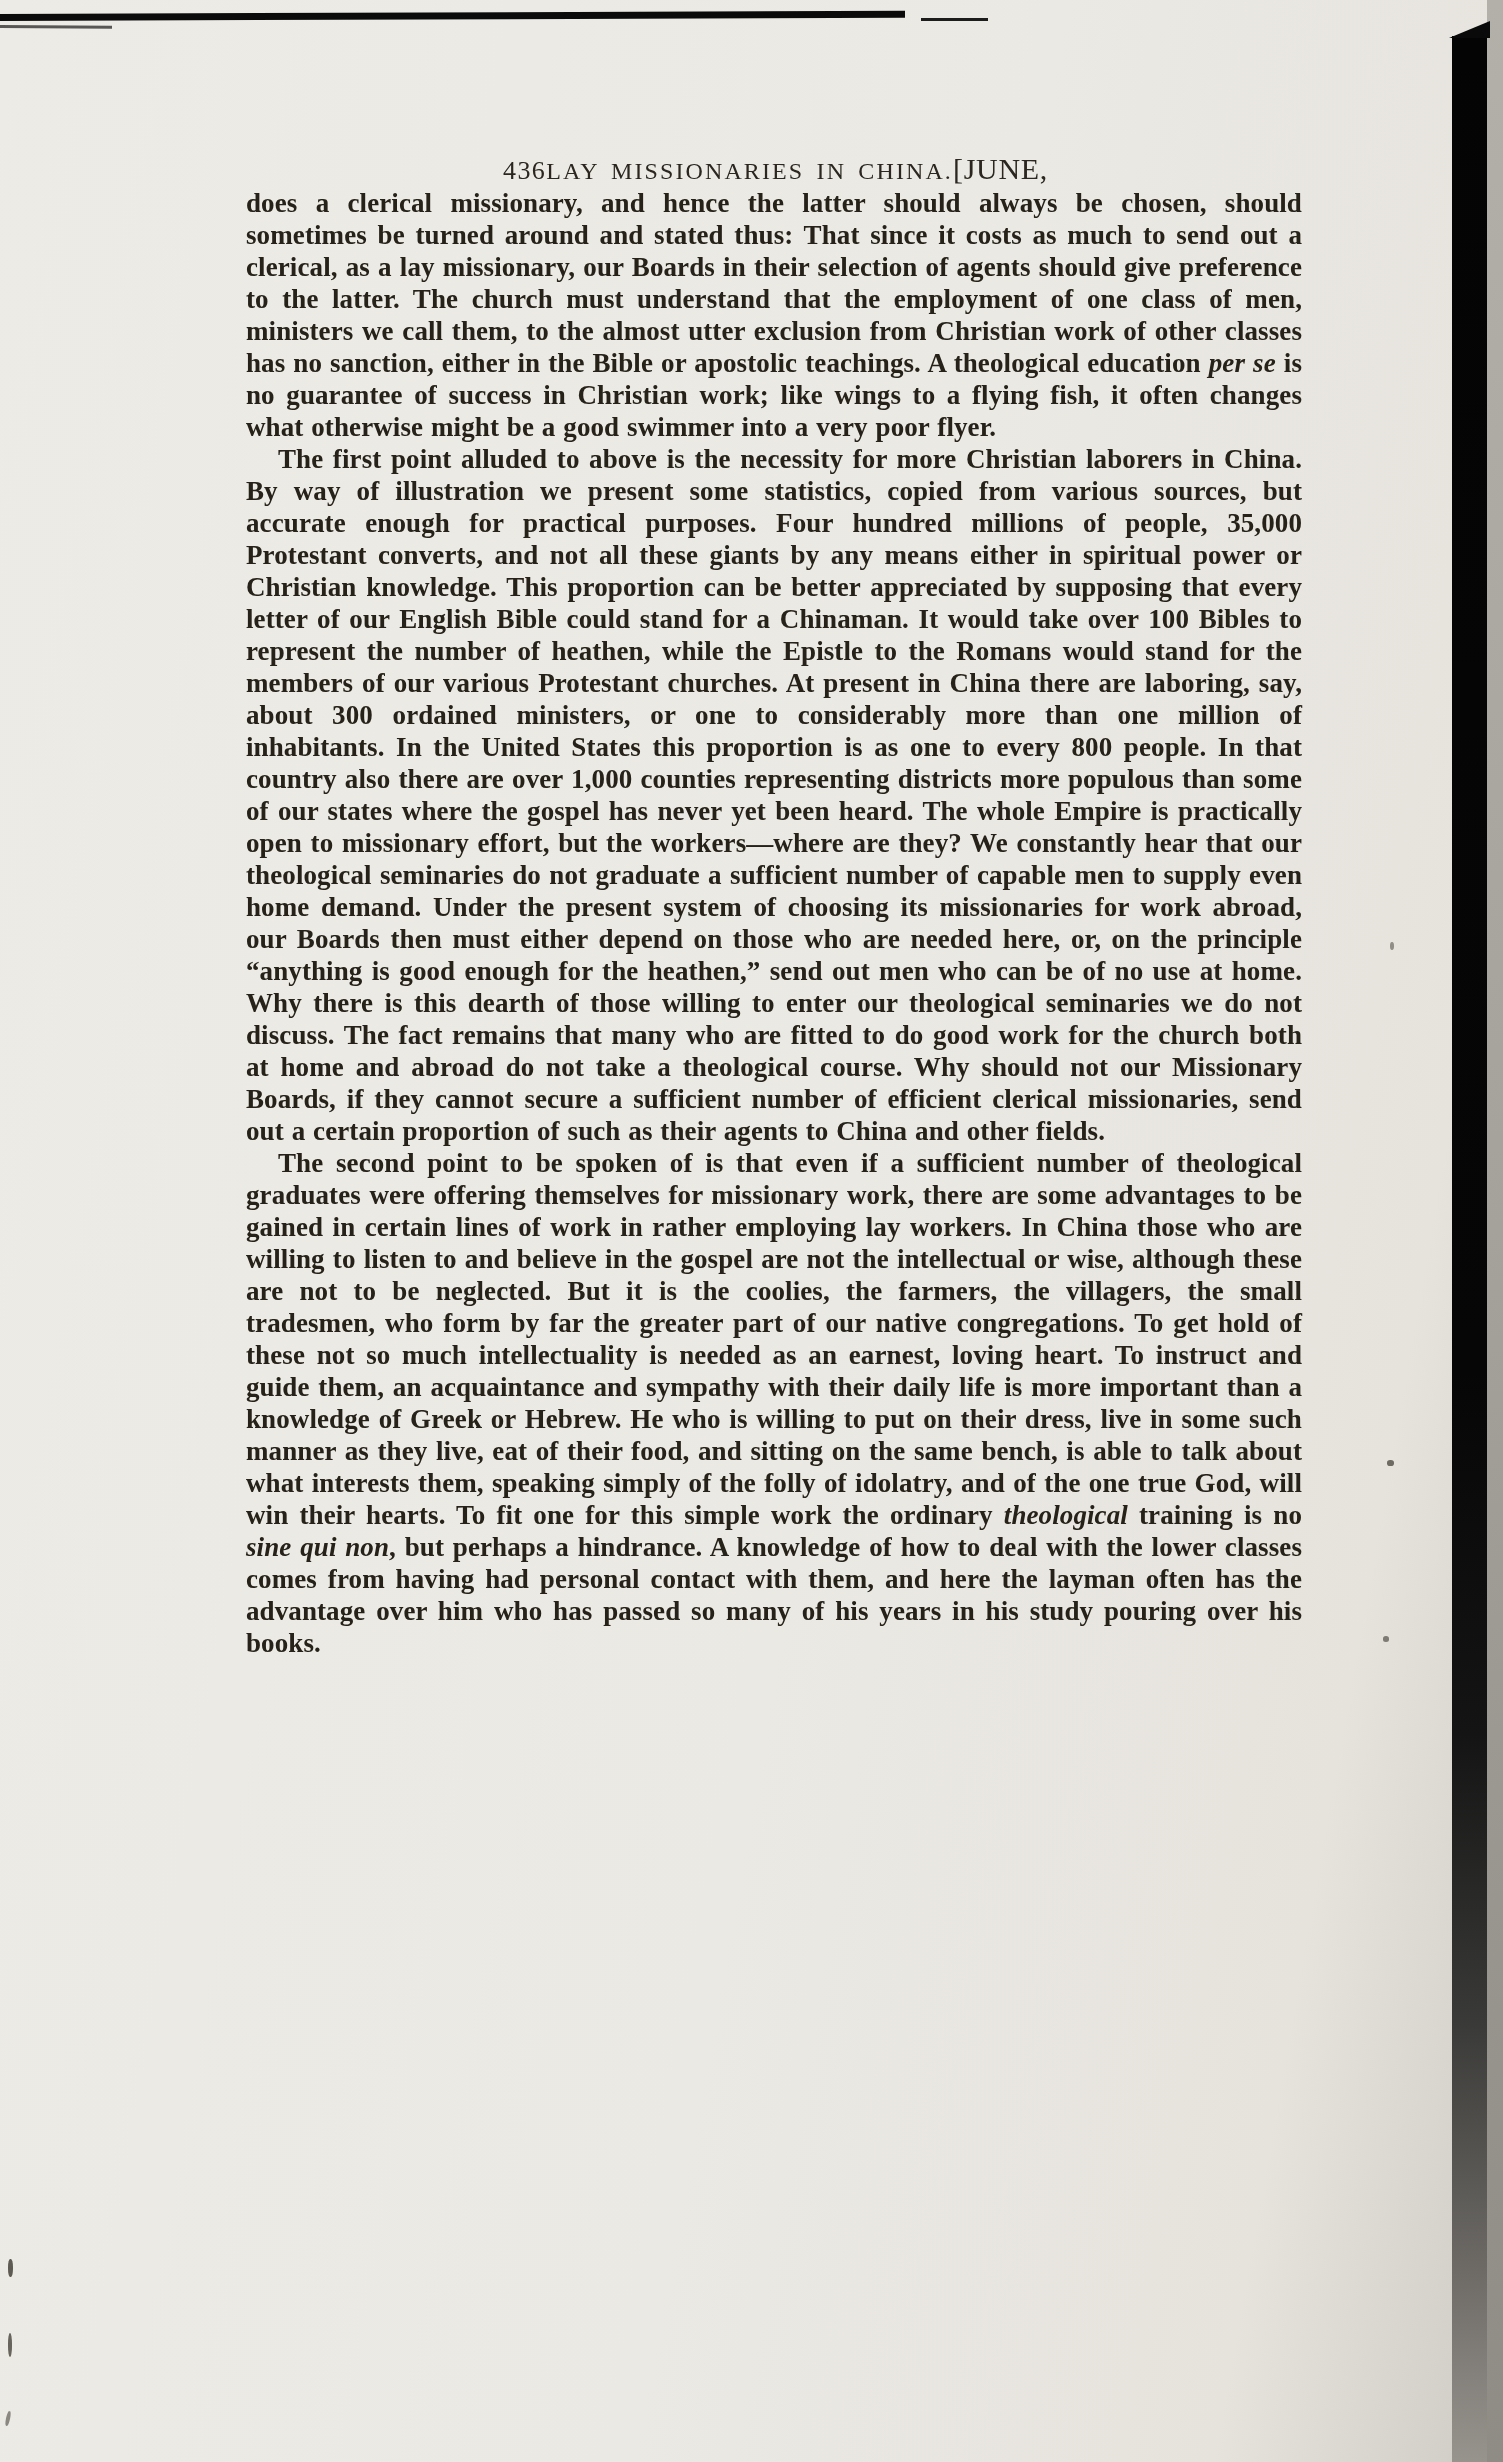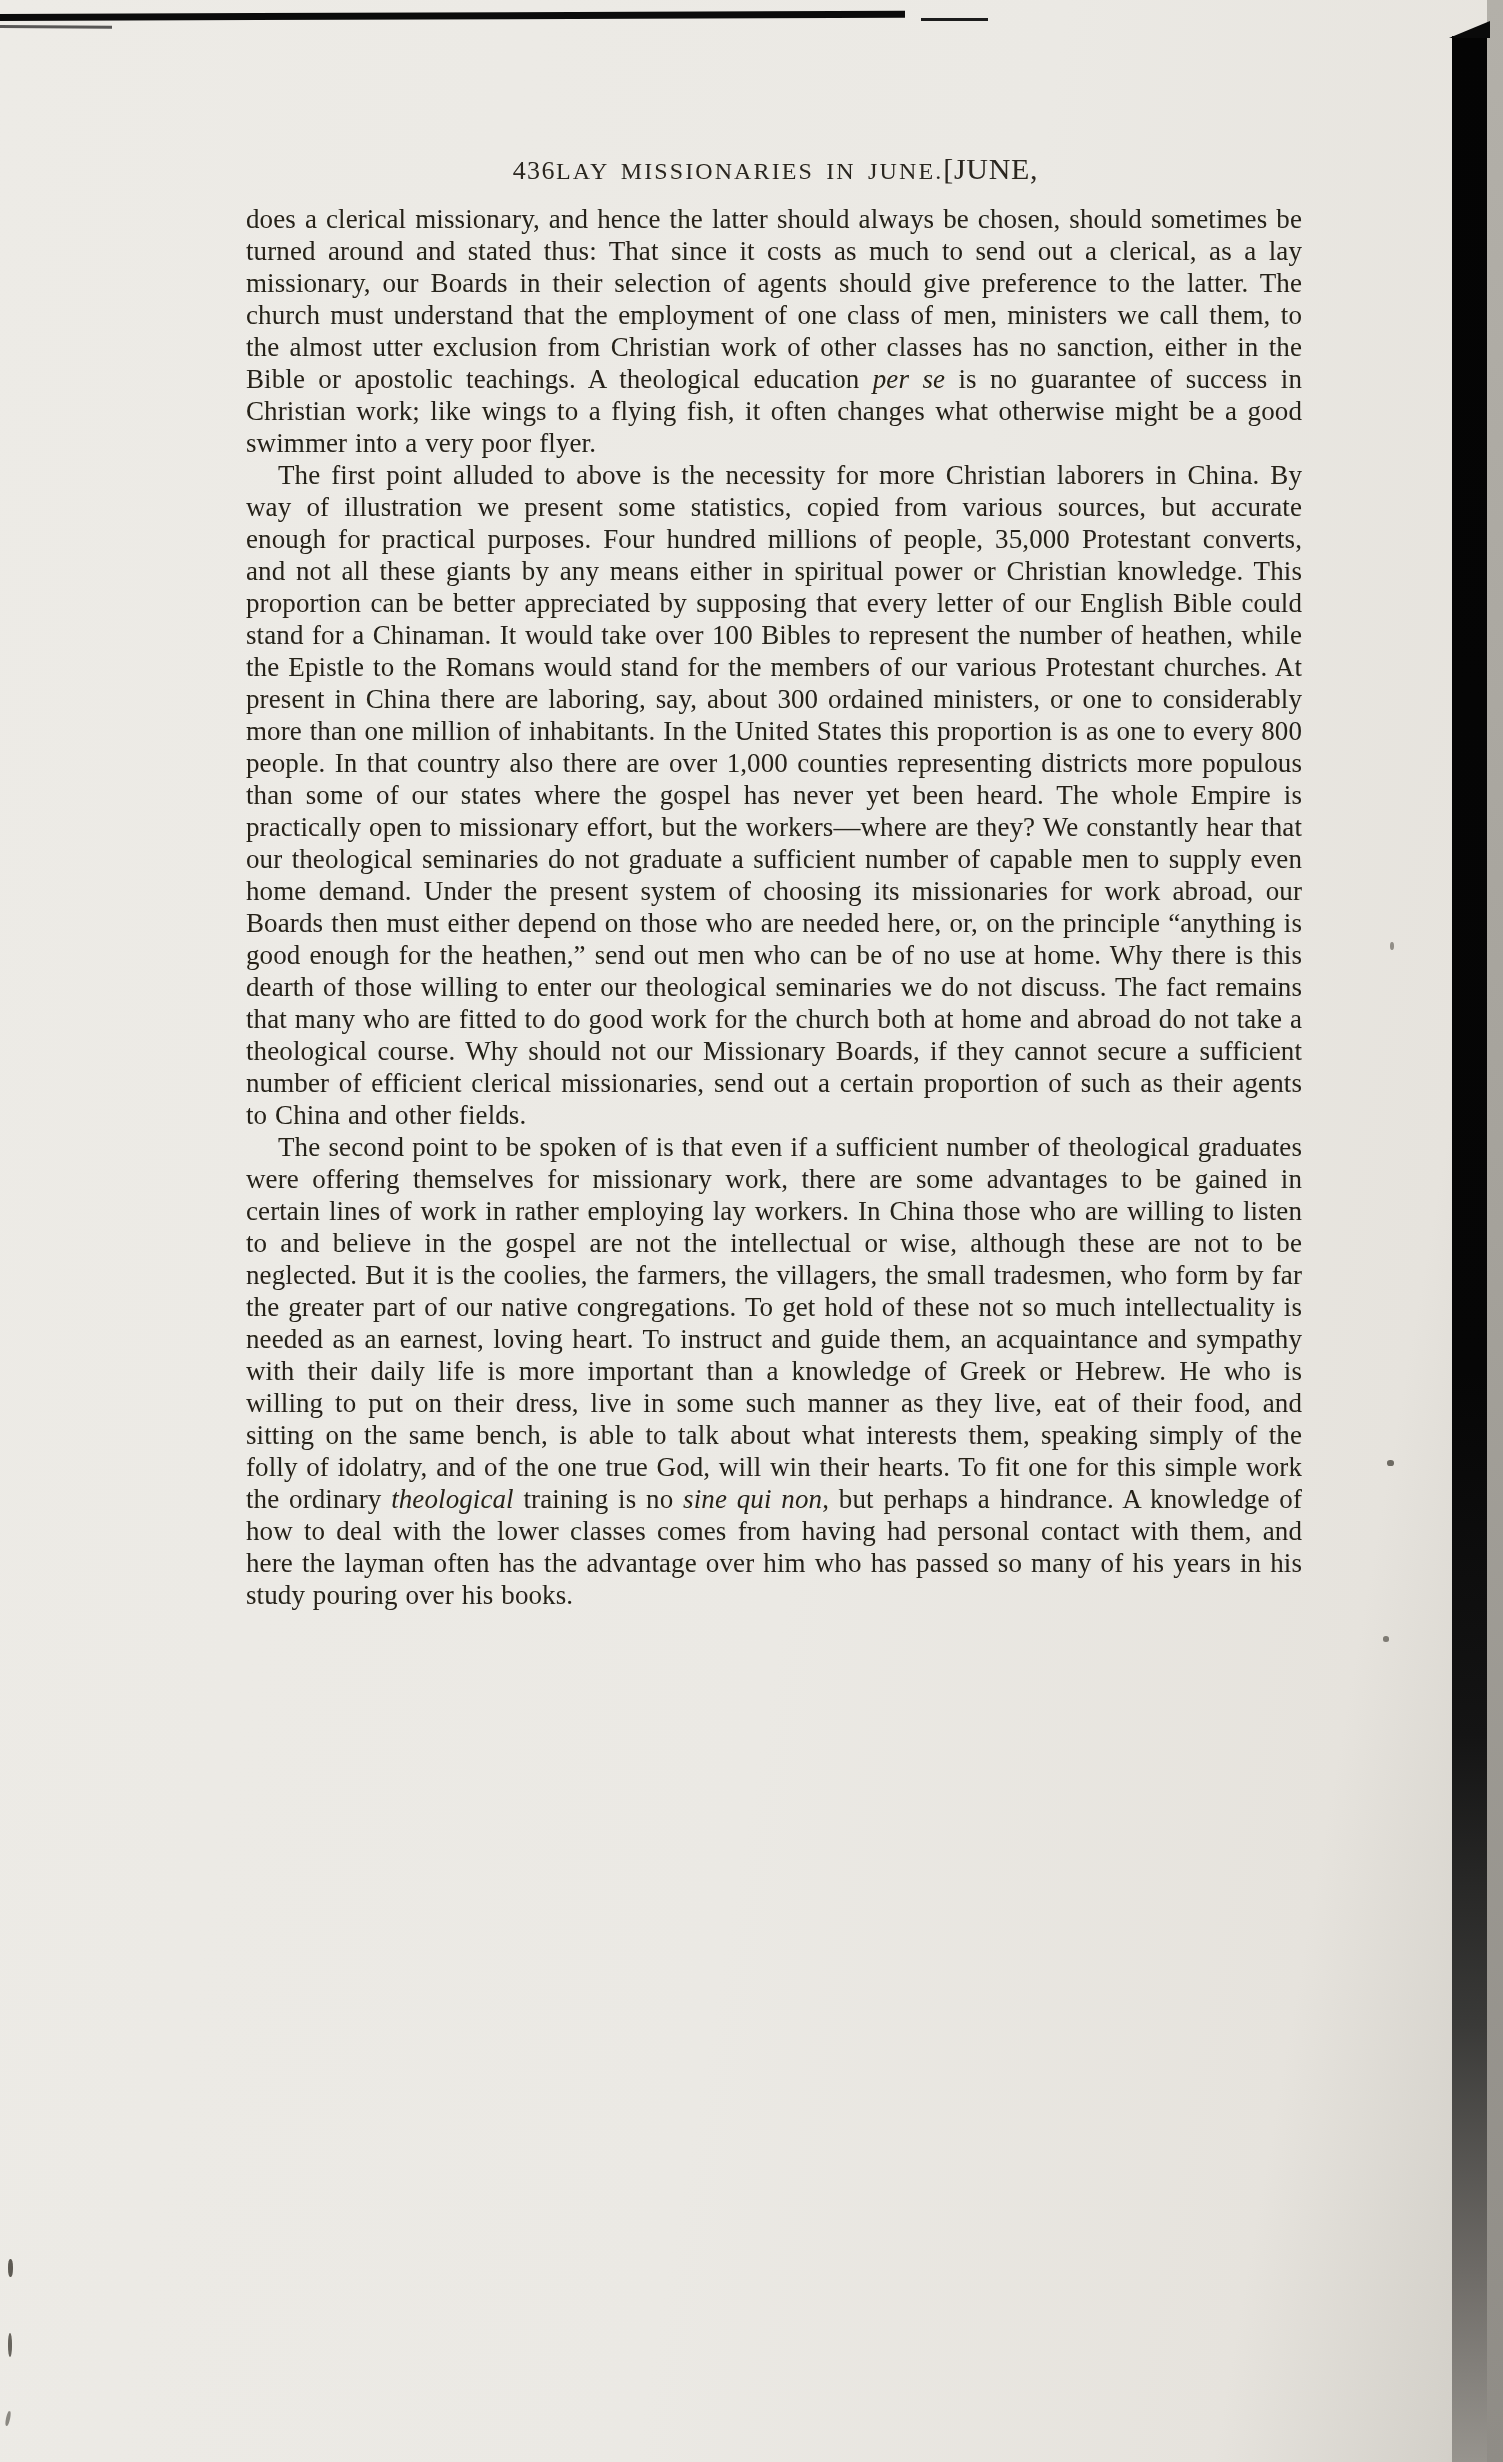--- a/index.html
+++ b/index.html
@@ -50,23 +50,23 @@
   .header{
     position:absolute;top:152px;left:249px;width:1053px;
     display:flex;justify-content:center;align-items:baseline;
     color:#2b2720;
   }
   .page-num{font-size:26px;letter-spacing:1.4px;}
   .running-title{font-size:24px;letter-spacing:2.1px;word-spacing:4.2px;}
   .issue{font-size:30px;letter-spacing:0.7px;}
 
   .body-text{
-    position:absolute;top:203px;left:246px;width:1056px;
+    position:absolute;top:187px;left:246px;width:1056px;
     font-size:27px;line-height:32px;color:#262219;
-    text-align:justify;word-spacing:1px;letter-spacing:0.1px;
+    text-align:justify;word-spacing:1px;letter-spacing:0.1px;font-weight:bold;
   }
   .para{margin:0;padding:0;}
   .para.indent{text-indent:32px;}
   .italic{font-style:italic;}
 </style>
 </head>
 <body>
 
 <div class="page">
 
@@ -78,21 +78,21 @@
   <div class="right-band-wedge"></div>
   <div class="speck s1"></div>
   <div class="speck s2"></div>
   <div class="speck s3"></div>
   <div class="speck s4"></div>
   <div class="speck s5"></div>
   <div class="speck s6"></div>
 
   <div class="header">
     <span class="page-num">436</span>
-    <span class="running-title">LAY MISSIONARIES IN JUNE.</span>
+    <span class="running-title">LAY MISSIONARIES IN CHINA.</span>
     <span class="issue">[JUNE,</span>
   </div>
 
   <main class="body-text">
       <p class="para"><span>does a clerical missionary, and hence the latter should always be chosen, should sometimes be turned around and stated thus: That since it costs as much to send out a clerical, as a lay missionary, our Boards in their selection of agents should give preference to the latter. The church must understand that the employment of one class of men, ministers we call them, to the almost utter exclusion from Christian work of other classes has no sanction, either in the Bible or apostolic teachings. A theological education </span><span class="italic">per se</span><span> is no guarantee of success in Christian work; like wings to a flying fish, it often changes what otherwise might be a good swimmer into a very poor flyer.</span></p>
       <p class="para indent"><span>The first point alluded to above is the necessity for more Christian laborers in China. By way of illustration we present some statistics, copied from various sources, but accurate enough for practical purposes. Four hundred millions of people, 35,000 Protestant converts, and not all these giants by any means either in spiritual power or Christian knowledge. This proportion can be better appreciated by supposing that every letter of our English Bible could stand for a Chinaman. It would take over 100 Bibles to represent the number of heathen, while the Epistle to the Romans would stand for the members of our various Protestant churches. At present in China there are laboring, say, about 300 ordained ministers, or one to considerably more than one million of inhabitants. In the United States this proportion is as one to every 800 people. In that country also there are over 1,000 counties representing districts more populous than some of our states where the gospel has never yet been heard. The whole Empire is practically open to missionary effort, but the workers—where are they?  We constantly hear that our theological seminaries do not graduate a sufficient number of capable men to supply even home demand. Under the present system of choosing its missionaries for work abroad, our Boards then must either depend on those who are needed here, or, on the principle “anything is good enough for the heathen,” send out men who can be of no use at home. Why there is this dearth of those willing to enter our theological seminaries we do not discuss. The fact remains that many who are fitted to do good work for the church both at home and abroad do not take a theological course. Why should not our Missionary Boards, if they cannot secure a sufficient number of efficient clerical missionaries, send out a certain proportion of such as their agents to China and other fields.</span></p>
       <p class="para indent"><span>The second point to be spoken of is that even if a sufficient number of theological graduates were offering themselves for missionary work, there are some advantages to be gained in certain lines of work in rather employing lay workers. In China those who are willing to listen to and believe in the gospel are not the intellectual or wise, although these are not to be neglected. But it is the coolies, the farmers, the villagers, the small tradesmen, who form by far the greater part of our native congregations. To get hold of these not so much intellectuality is needed as an earnest, loving heart. To instruct and guide them, an acquaintance and sympathy with their daily life is more important than a knowledge of Greek or Hebrew. He who is willing to put on their dress, live in some such manner as they live, eat of their food, and sitting on the same bench, is able to talk about what interests them, speaking simply of the folly of idolatry, and of the one true God, will win their hearts. To fit one for this simple work the ordinary </span><span class="italic">theological</span><span> training is no </span><span class="italic">sine qui non</span><span>, but perhaps a hindrance. A knowledge of how to deal with the lower classes comes from having had personal contact with them, and here the layman often has the advantage over him who has passed so many of his years in his study pouring over his books.</span></p>
     </main>
 
 </div>

